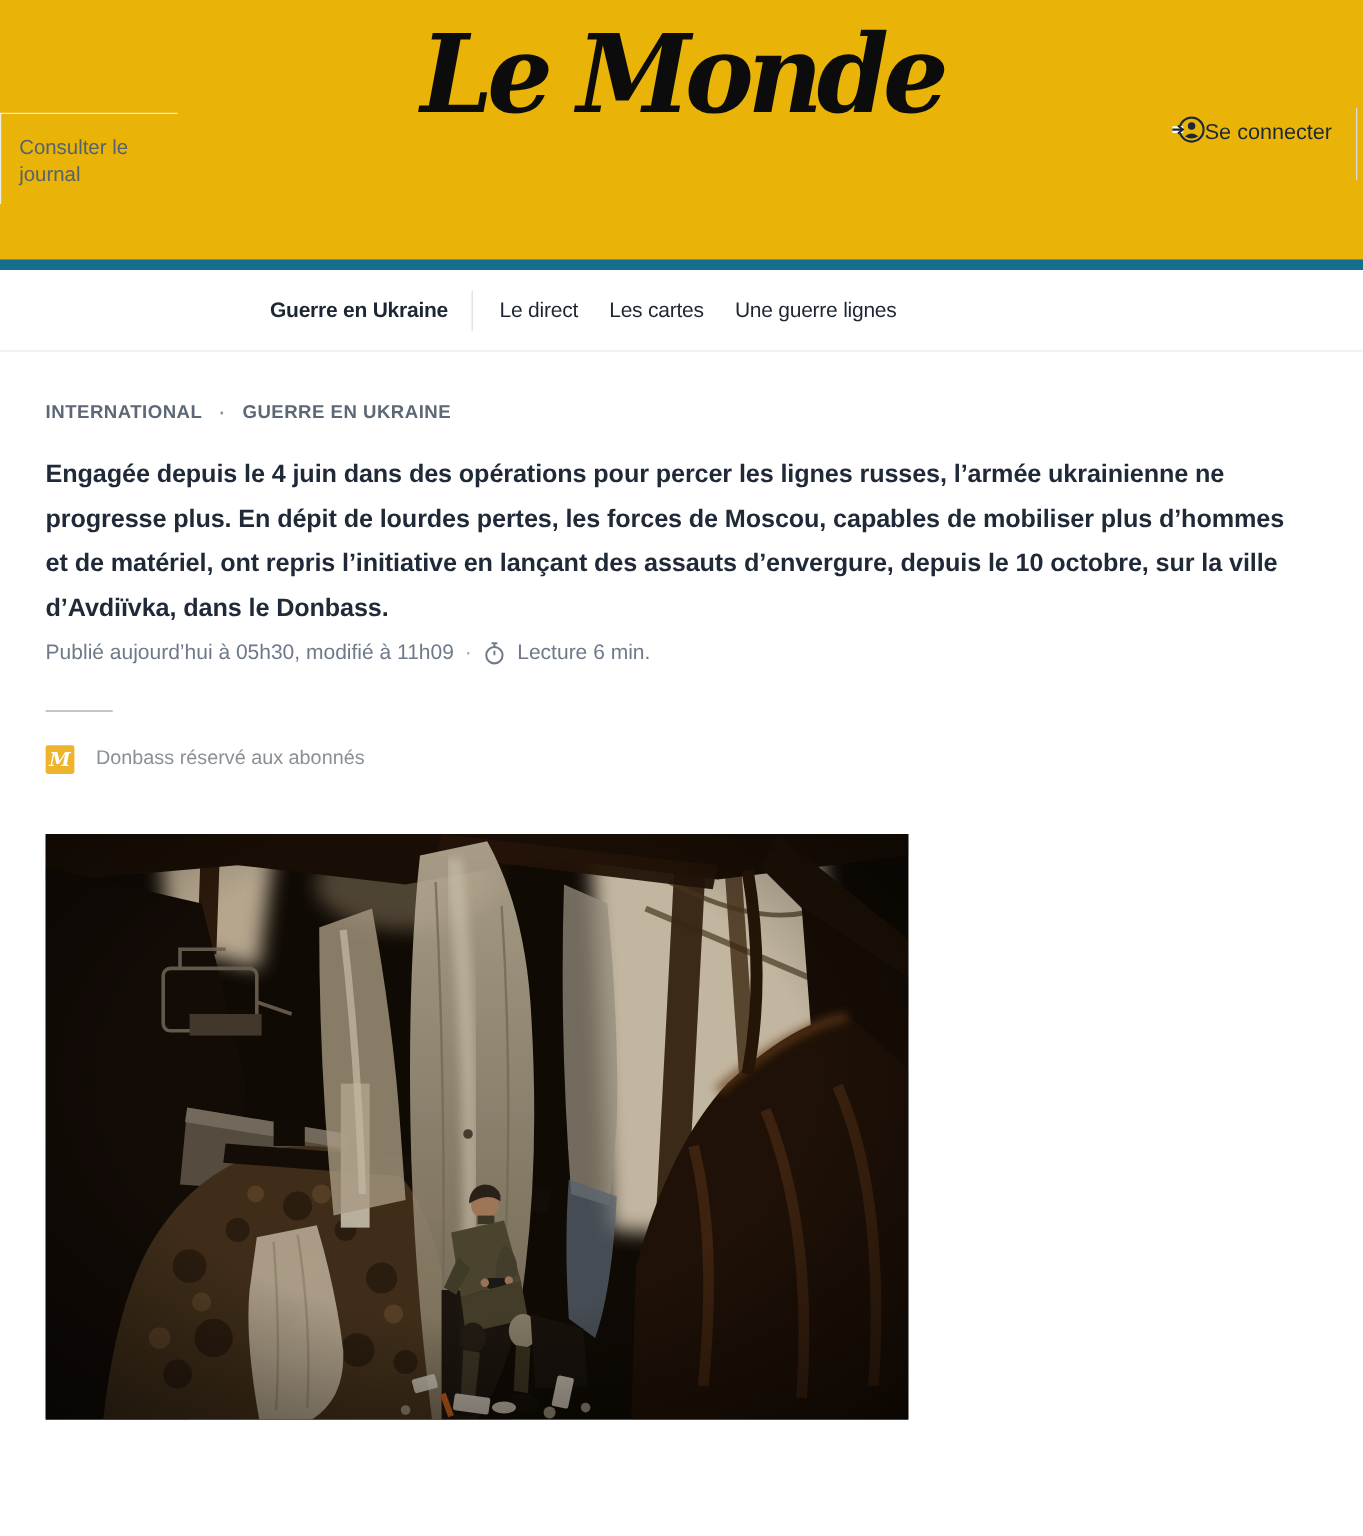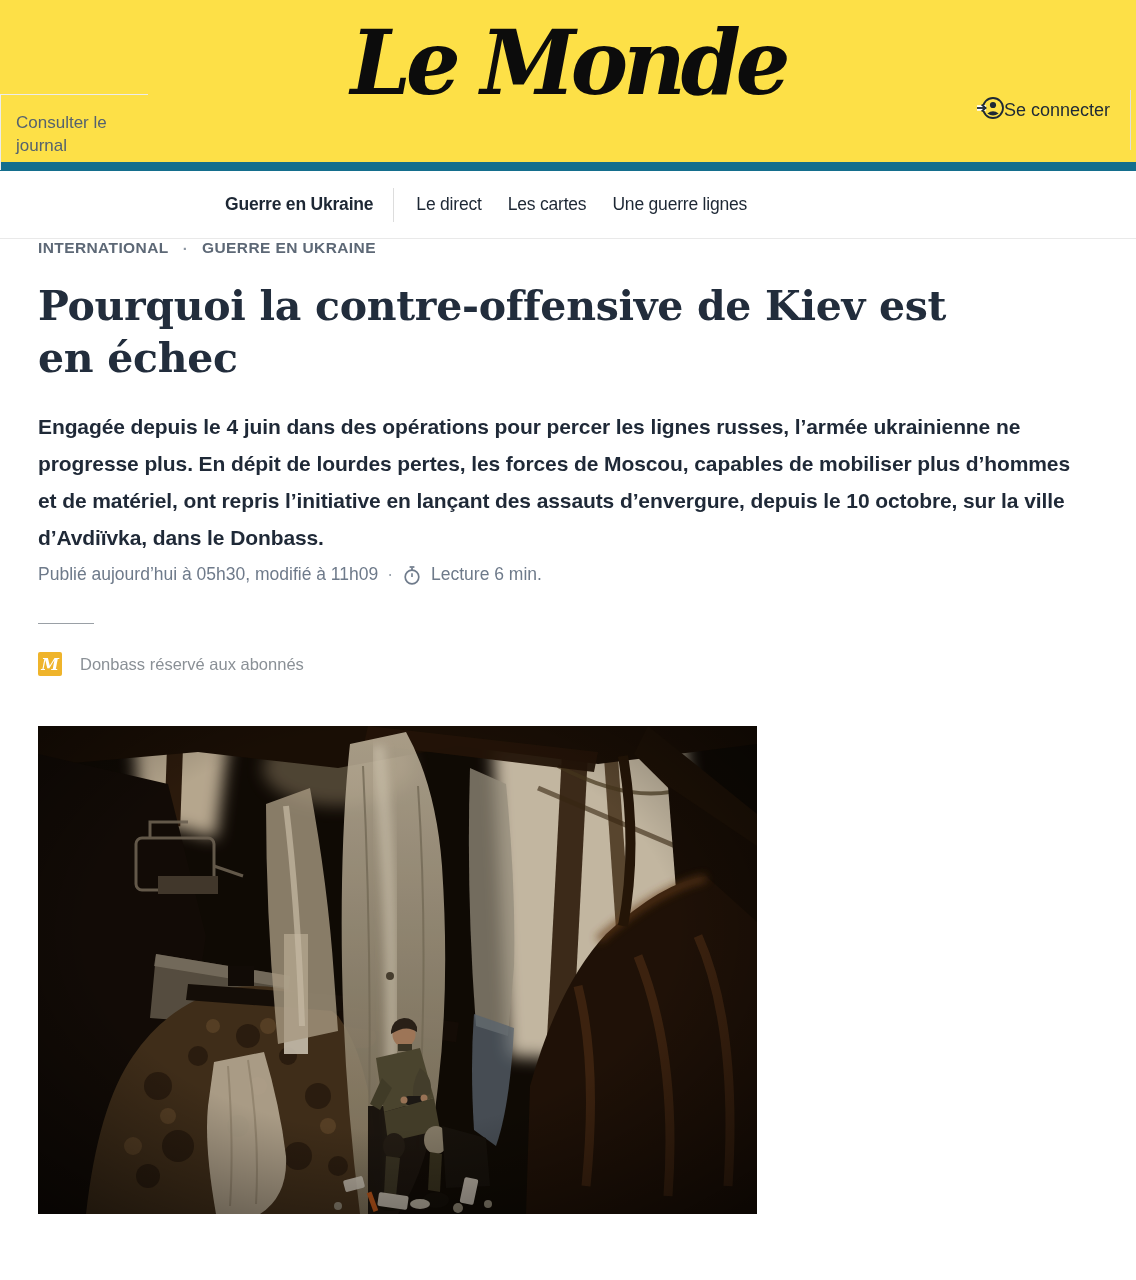--- a/index.html
+++ b/index.html
@@ -1,20 +1,20 @@
 <!DOCTYPE html>
 <html><head>
 <meta charset="utf-8">
 <style>
   * { margin:0; padding:0; box-sizing:border-box; }
   html,body { width:1136px; height:1280px; background:#ffffff; overflow:hidden;
               font-family:"Liberation Sans", sans-serif; color:#242e3c; }
 
   
-  .header { position:relative; height:162px; background:#fde047; }
+  .header { position:relative; height:216px; background:#eab308; }
   .consult-frame { position:absolute; left:0; top:94px; width:148px; height:76px;
                    border-top:1px solid #ececec; border-left:1px solid #ececec; }
   .consult-link { position:absolute; left:16px; top:112px; width:100px;
                   font-size:17px; line-height:1.33; color:#55626f; cursor:pointer; }
   .logo { position:absolute; left:0; right:0; top:16px; text-align:center;
           font-family:"DejaVu Serif", serif; font-style:italic; font-weight:700;
           font-size:86px; letter-spacing:-5px; color:#0c0c0c; line-height:1.1;
           transform:scaleY(1.05); cursor:pointer; }
   .login { position:absolute; right:26px; top:94px; display:flex; align-items:center;
            font-size:18px; color:#1d2835; cursor:pointer; }
@@ -24,21 +24,21 @@
   
   .teal-bar { height:9px; background:#146e8d; }
   .nav { height:68px; display:flex; align-items:center; padding-left:225px;
          font-size:17.5px; color:#1d2734; border-bottom:1px solid #e9e9e9; background:#fff; }
   .nav-item { margin-right:26px; cursor:pointer; white-space:nowrap; letter-spacing:-0.2px; }
   .nav-item.active { font-weight:700; margin-right:20px; }
   .nav-divider { width:0; height:34px; border-left:1px solid #ddd; margin-right:22px; }
 
   
   .main { padding:0 38px; }
-  .breadcrumb { display:flex; align-items:center; gap:14px;
+  .breadcrumb { margin-top:42px; display:flex; align-items:center; gap:14px;
                 font-size:15.5px; font-weight:600; letter-spacing:0.4px;
                 color:#5d6876; text-transform:uppercase; }
   .crumb { cursor:pointer; }
   .crumb-dot { font-size:15px; color:#8b95a1; }
   .headline { margin-top:24px; max-width:958px;
               font-family:"DejaVu Serif", serif; font-weight:600;
               font-size:41px; line-height:1.26; color:#222d3c; letter-spacing:-0.3px; }
   .standfirst { margin-top:25px; max-width:1038px; font-size:21px; font-weight:700;
                 line-height:1.76; color:#1f2937; letter-spacing:-0.1px; }
   .byline { margin-top:29px; font-size:17.5px; color:#6e7a8a; cursor:pointer; }
@@ -92,21 +92,20 @@
 </div>
 
 <div class="main">
 
   <div class="breadcrumb">
     <span class="crumb">International</span>
     <span class="crumb-dot">·</span>
     <span class="crumb">Guerre en Ukraine</span>
   </div>
 
-  <h1 class="headline">Pourquoi la contre-offensive de Kiev est en échec</h1>
 
   <p class="standfirst">Engagée depuis le 4 juin dans des opérations pour percer les lignes russes, l’armée ukrainienne ne progresse plus. En dépit de lourdes pertes, les forces de Moscou, capables de mobiliser plus d’hommes et de matériel, ont repris l’initiative en lançant des assauts d’envergure, depuis le 10 octobre, sur la ville d’Avdiïvka, dans le Donbass.</p>
 
 
   <div class="meta">
     <span>Publié aujourd’hui à 05h30, modifié à 11h09</span>
     <span class="dot">·</span>
     <span>
       <svg width="20" height="22" viewBox="0 0 20 22">
         <line x1="7.6" y1="3" x2="12.4" y2="3" stroke="#6f7b8b" stroke-width="1.7"></line>

